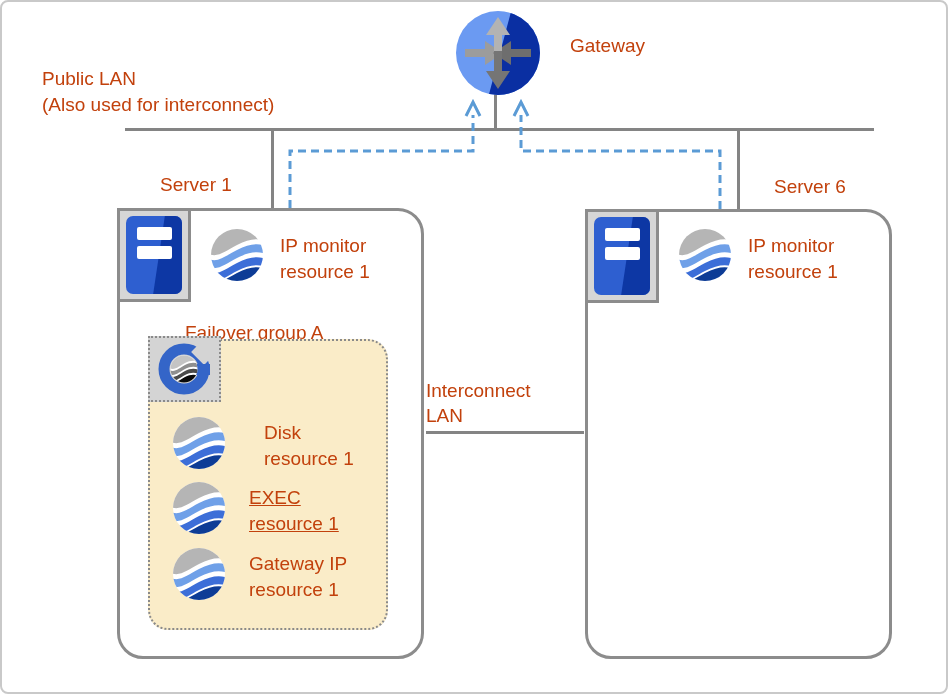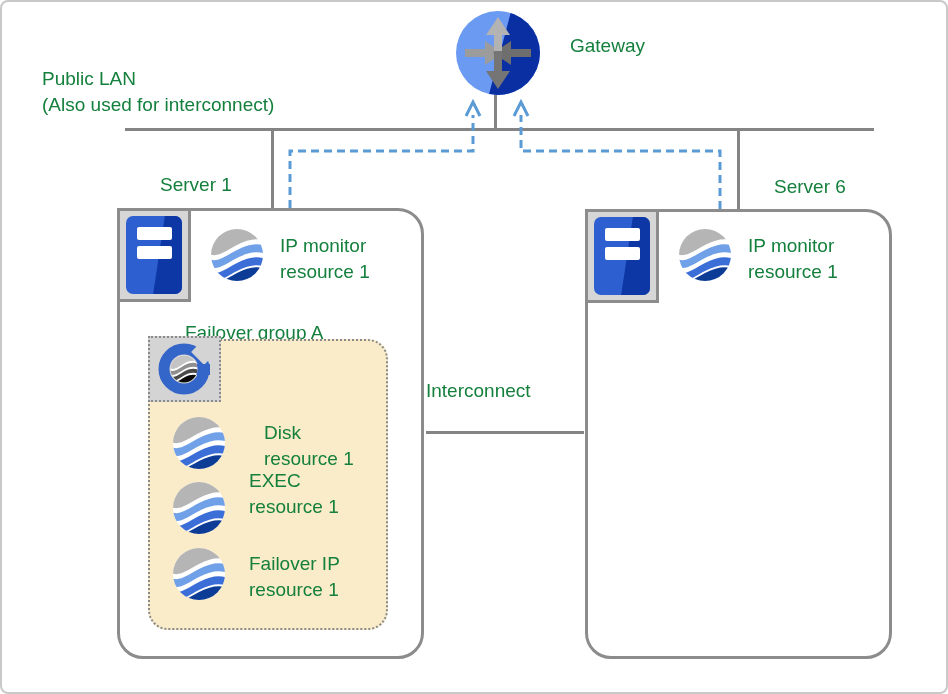--- a/index.html
+++ b/index.html
@@ -1,21 +1,21 @@
 <!DOCTYPE html>
 <html><head>
 <meta charset="utf-8">
 <style>
   * { margin:0; padding:0; box-sizing:border-box; }
   html,body { background:#ffffff; }
   body { font-family:"Liberation Sans", sans-serif; color:#000; }
   .frame { position:relative; width:948px; height:694px; background:#fff;
            border:2px solid #c9c9c9; border-radius:8px; overflow:hidden; }
 
-  .lbl { position:absolute; font-size:19px; line-height:26px; color:#15803d; white-space:nowrap; }
+  .lbl { position:absolute; font-size:19px; line-height:26px; color:#c2410c; white-space:nowrap; }
   .lbl span { display:block; }
   .center { }
 
   .hline, .vline { position:absolute; background:#848484; }
 
   .server-box { position:absolute; width:307px; background:#fff;
                 border:3px solid #8c8c8c; border-radius:26px; }
   .s1box { left:115px; top:206px; height:451px; }
   .s2box { left:583px; top:207px; height:450px; }
 
@@ -48,21 +48,21 @@
 
   .ipmon1-icon { left:209px; top:227px; }
   .ipmon2-icon { left:677px; top:227px; }
   .ipmon1-label { left:278px; top:231px; }
   .ipmon2-label { left:746px; top:231px; }
 
   .res1-icon { left:171px; top:415px; }
   .res2-icon { left:171px; top:480px; }
   .res3-icon { left:171px; top:546px; }
   .res1-label { left:262px; top:418px; }
-  .res2-label { left:247px; top:466px; }
+  .res2-label { left:247px; top:483px;text-decoration:underline; }
   .res3-label { left:247px; top:549px; }
 </style>
 </head>
 <body>
 
 <div class="frame">
 
   <svg width="0" height="0" style="position:absolute" aria-hidden="true">
     <defs>
       <clipPath id="wgclip">
@@ -119,20 +119,21 @@
   </div>
   <div class="lbl server1-label">Server 1</div>
   <div class="lbl server2-label">Server 6</div>
 
   <div class="server-box s1box"></div>
   <div class="server-box s2box"></div>
 
   <div class="hline interconnect-line"></div>
   <div class="lbl center interconnect-label">
     <span>Interconnect</span>
+    <span>LAN</span>
   </div>
 
   <div class="server-chip chip1">
     <svg width="58" height="80" viewBox="0 0 58 80">
       <g clip-path="url(#sclip)">
         <rect x="1" y="1" width="56" height="78" fill="#2e5fd0"></rect>
         <polygon points="40,0 58,0 58,80 28,80" fill="#0d37a4"></polygon>
       </g>
       <rect x="12" y="12" width="35" height="13" rx="2" fill="#ffffff"></rect>
       <rect x="12" y="31" width="35" height="13" rx="2" fill="#ffffff"></rect>
@@ -192,17 +193,17 @@
       <use href="#wave-globe"></use>
     </svg>
   <div class="lbl res2-label">
     <span>EXEC</span>
     <span>resource 1</span>
   </div>
   <svg class="icon-abs res3-icon" width="52" height="52">
       <use href="#wave-globe"></use>
     </svg>
   <div class="lbl res3-label">
-    <span>Failover IP</span>
+    <span>Gateway IP</span>
     <span>resource 1</span>
   </div>
 
 </div>
 
 </body></html>

